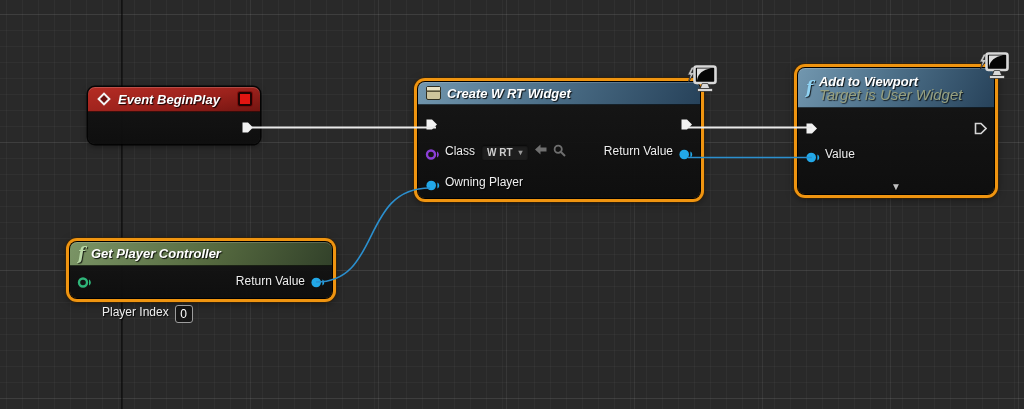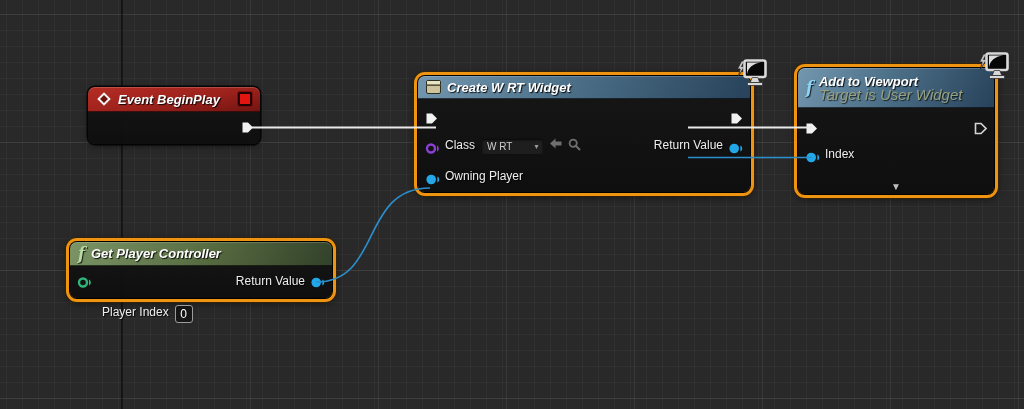--- a/index.html
+++ b/index.html
@@ -54,23 +54,23 @@
   .pin-label{
     position:absolute;font-size:12px;color:#eeeeee;white-space:nowrap;
     text-shadow:1px 1px 1px rgba(0,0,0,0.85);z-index:3;
   }
   .badge-red{
     width:10px;height:10px;background:#e21511;border:2px solid #200302;border-radius:2px;
     margin-left:auto;box-shadow:0 0 0 1px rgba(120,10,10,0.8);
   }
   .class-row{position:absolute;display:flex;align-items:flex-start;gap:6px;z-index:3;}
   .dropdown{
-    display:inline-flex;align-items:center;gap:22px;background:#1e1e1e;
+    display:inline-flex;align-items:center;gap:6px;background:#1e1e1e;
     border:1px solid #101010;border-radius:3px;padding:2px 5px;
-    box-shadow:inset 0 1px 2px rgba(0,0,0,0.8);cursor:pointer;
+    box-shadow:inset 0 1px 2px rgba(0,0,0,0.8);cursor:pointer;font-weight:bold;
   }
   .dropdown .dd-text{font-size:10px;color:#cfcfcf;line-height:11px;}
   .dropdown .dd-arrow{font-size:8px;color:#9a9a9a;line-height:8px;}
   .idx-input{
     width:16px;height:16px;background:rgba(0,0,0,0.45);border:1.5px solid #9d9d9d;border-radius:3px;
     color:#ffffff;font-size:12px;text-align:center;font-family:"Liberation Sans",sans-serif;padding:0;
   }
   .collapse-arrow{
     position:absolute;left:50%;transform:translateX(-50%);bottom:2px;
     font-size:10px;color:#c0c0c0;line-height:10px;cursor:pointer;z-index:3;
@@ -96,21 +96,21 @@
       <span class="node-title">Event BeginPlay</span>
       <span class="badge-red"></span>
     </div>
     <span class="pin" style="right:6px;top:33px;">
       <svg width="13" height="13" viewBox="0 0 13 13">
           <path d="M1.5 1.5 L7 1.5 L12 6.5 L7 11.5 L1.5 11.5 Z" fill="#f2f2f2"></path>
         </svg>
     </span>
   </div>
 
-  <div class="node selected" style="left:418px;top:76px;width:332px;height:116px;">
+  <div class="node selected" style="left:418px;top:82px;width:282px;height:116px;">
     <div class="node-header hdr-blue" style="height:23px;">
       <span style="display:inline-flex;">
         <svg width="15" height="14" viewBox="0 0 15 14">
           <rect x="0.5" y="0.5" width="14" height="13" rx="1.5" fill="#cdc49c" stroke="#2e2e22"></rect>
           <rect x="1" y="1" width="13" height="3.6" fill="#e9e3c6"></rect>
           <line x1="0.5" y1="5.2" x2="14.5" y2="5.2" stroke="#57523c" stroke-width="1.6"></line>
         </svg>
       </span>
       <span class="node-title">Create W RT Widget</span>
     </div>
@@ -190,21 +190,21 @@
       <svg width="13" height="13" viewBox="0 0 13 13">
           <path d="M1.5 1.5 L7 1.5 L12 6.5 L7 11.5 L1.5 11.5 Z" fill="none" stroke="#d5d5d5" stroke-width="1.6"></path>
         </svg>
     </span>
     <span class="pin" style="left:7px;top:82px;">
       <svg width="16" height="13" viewBox="0 0 16 13">
         <circle cx="6.2" cy="6.5" r="4.8" fill="#22A8E8"></circle>
         <path d="M12.4 3.4 C14.8 4.8 14.8 8.2 12.4 9.6 Z" fill="#22A8E8"></path>
       </svg>
     </span>
-    <span class="pin-label" style="left:27px;top:79px;">Index</span>
+    <span class="pin-label" style="left:27px;top:79px;">Value</span>
     <span class="collapse-arrow">▼</span>
     <span class="monitor-icon" style="right:-16px;top:-19px;">
       <svg width="34" height="34" viewBox="0 0 34 34">
         <path d="M7.5 5 L3.5 13 L6.2 13 L4.5 20 L10.5 10.5 L7.5 10.5 L10.5 5 Z" fill="#c4c4c4" stroke="#222" stroke-width="0.8"></path>
         <rect x="10.5" y="4.5" width="21" height="16.5" rx="2" fill="#060606" stroke="#d8d8d8" stroke-width="2.6"></rect>
         <path d="M13 18.5 C14 11.5 19 7.5 27 6.5 L13 6.5 Z" fill="#f0f0f0" opacity="0.92"></path>
         <path d="M18.2 21.5 L23.8 21.5 L25.8 26.5 L16.2 26.5 Z" fill="#d8d8d8" stroke="#222" stroke-width="0.7"></path>
         <rect x="13.5" y="26.5" width="15" height="3" rx="1" fill="#d8d8d8" stroke="#222" stroke-width="0.7"></rect>
       </svg>
     </span>

